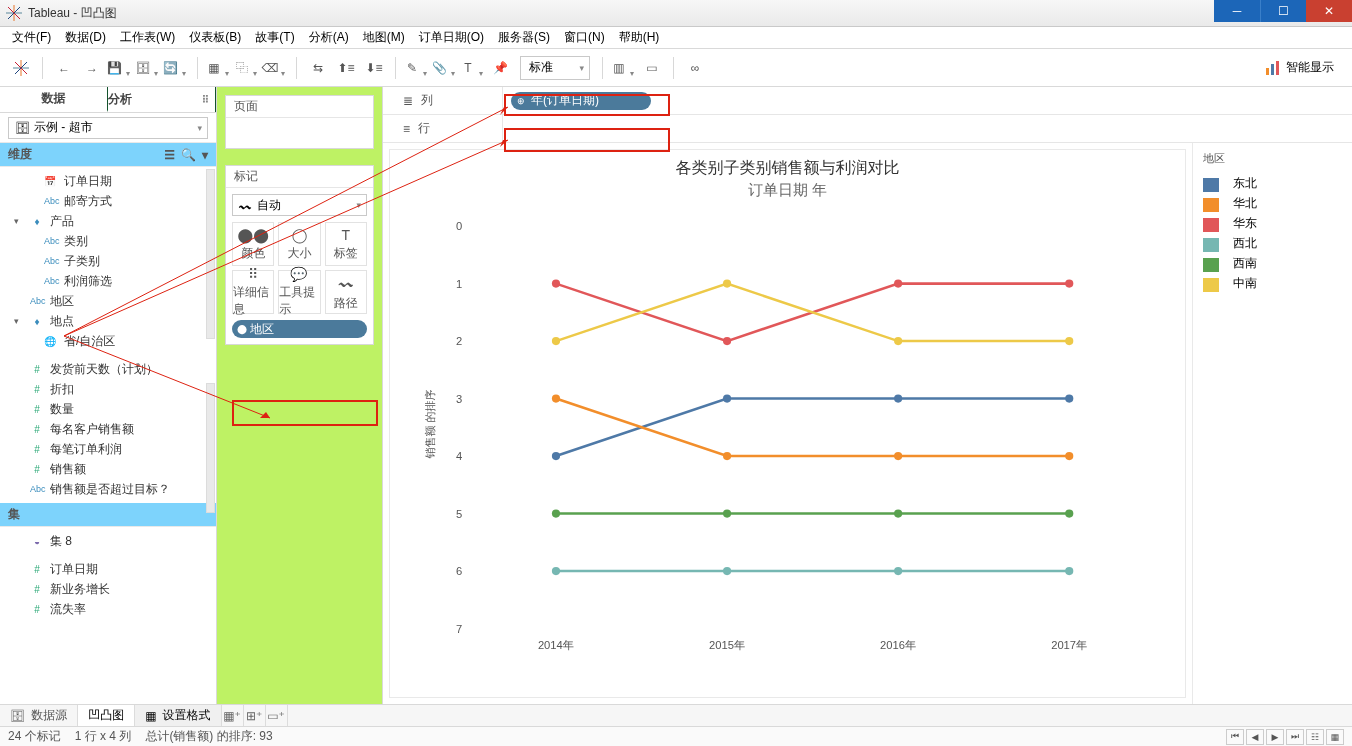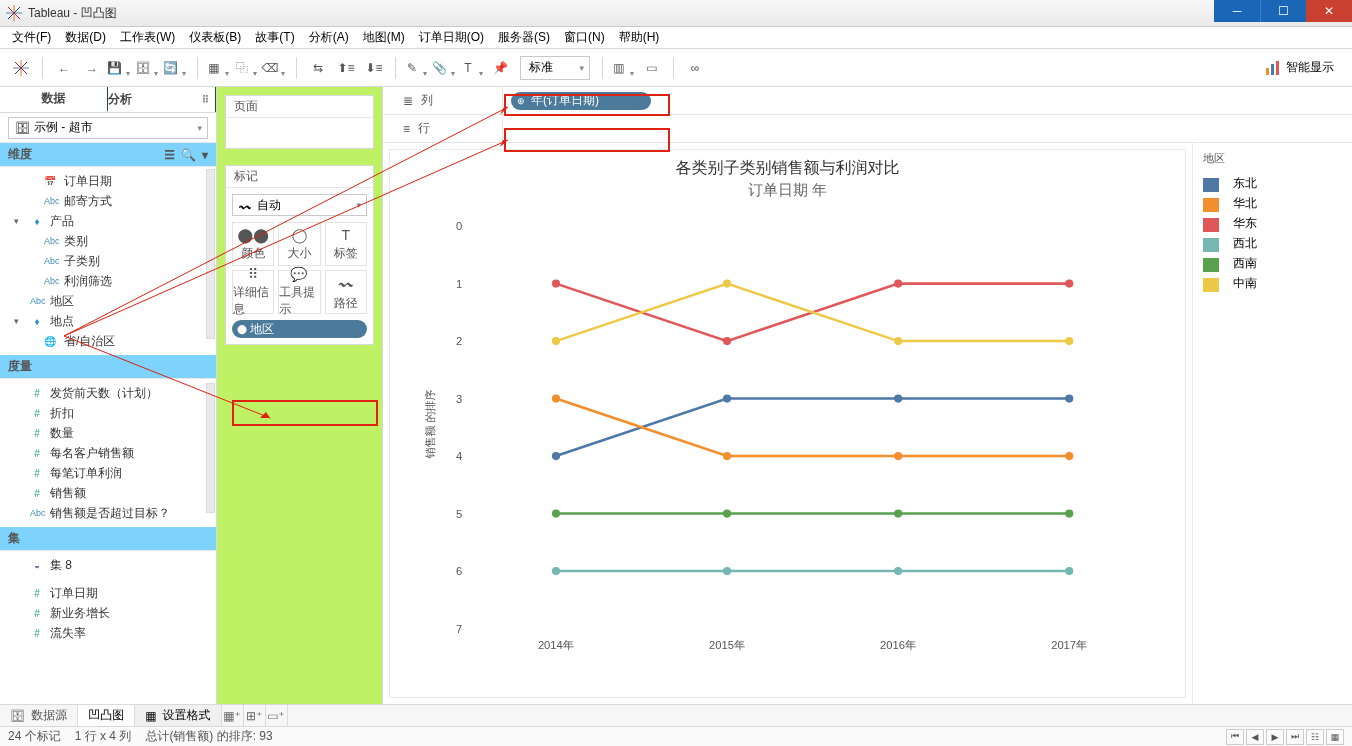--- a/index.html
+++ b/index.html
@@ -263,23 +263,20 @@
             <span class="fld-ic ic-hier">♦</span>
             <span>地点</span>
           </div>
           <div class="tree-item indent1">
             <span class="caret"></span>
             <span class="fld-ic ic-globe">🌐</span>
             <span>省/自治区</span>
           </div>
         </div>
 
-      <div class="panel-section-head">
-          <span>度量</span>
-        </div>
       <div class="tree" id="meas-tree">
           <div class="tree-item">
             <span class="caret"></span>
             <span class="fld-ic ic-num">#</span>
             <span>发货前天数（计划）</span>
           </div>
           <div class="tree-item">
             <span class="caret"></span>
             <span class="fld-ic ic-num">#</span>
             <span>折扣</span>

